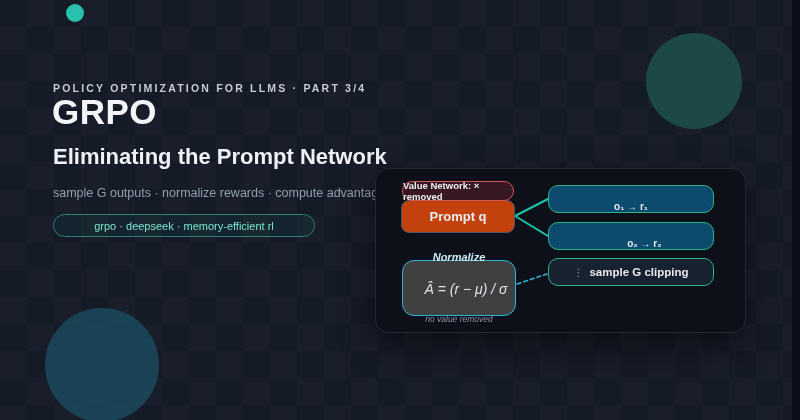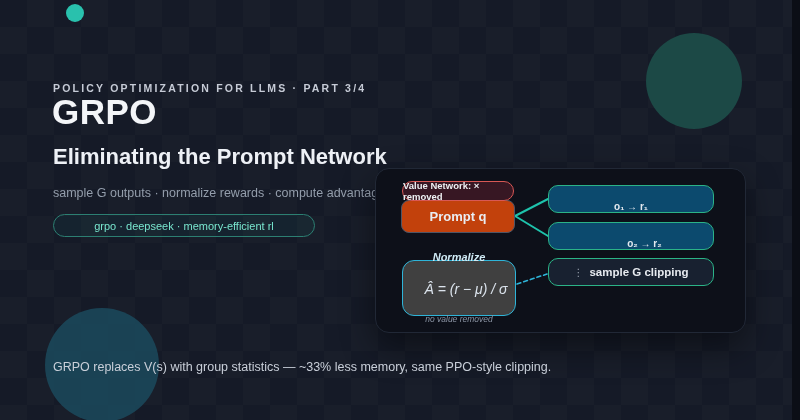--- a/index.html
+++ b/index.html
@@ -107,15 +107,14 @@
       <span>sample G clipping</span>
     </div>
 
     <div class="dbox normalize">
       <span class="n-title">Normalize</span>
       <span class="n-formula">Â = (r − μ) / σ</span>
       <span class="n-note">no value removed</span>
     </div>
   </div>
 
-  <div class="footer">GRPO replaces V(s) with group statistics — ~33% less memory, same PPO-style clipping.</div>
 
 </div>
 
 </body></html>

